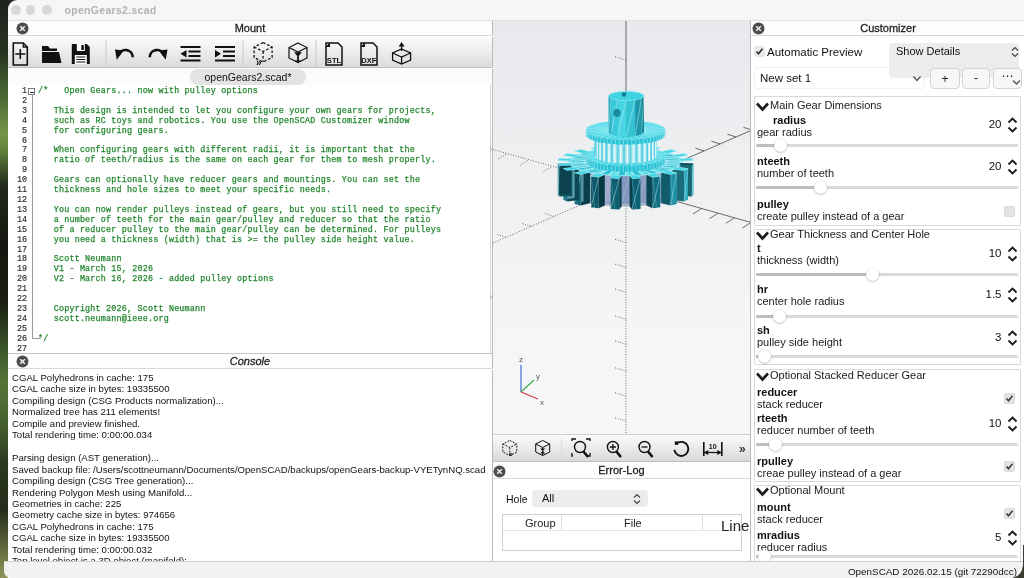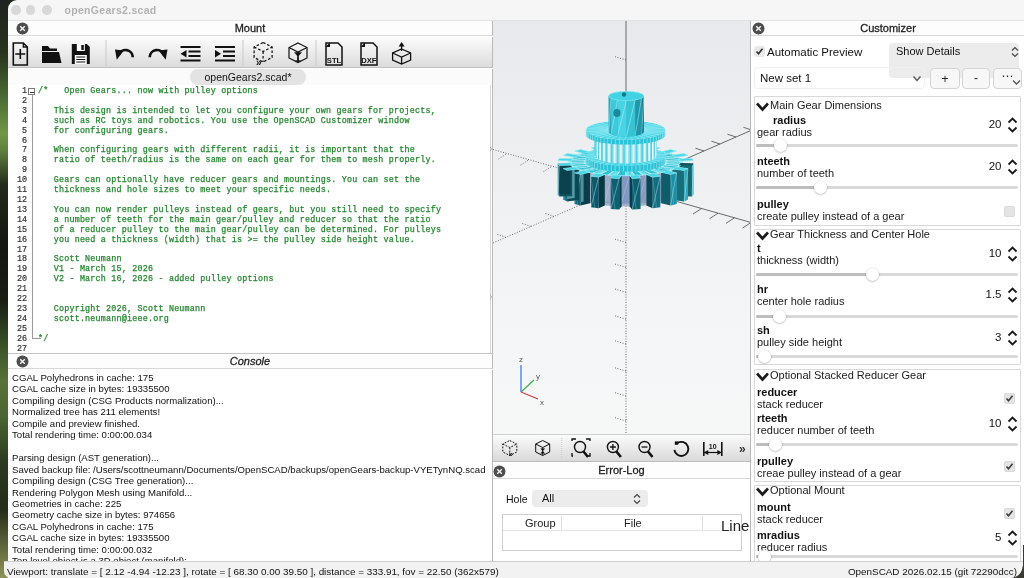--- a/index.html
+++ b/index.html
@@ -782,18 +782,17 @@
 <div class="abs" style="left:5px;top:534.0px;width:262px;height:3px;background:#d9d9d9;border-radius:2px"></div>
 <div class="abs" style="left:5px;top:534.0px;width:8px;height:3px;background:#bdbdbd;border-radius:2px"></div>
 <div class="abs" style="left:7px;top:529.0px;width:13px;height:13px;background:#fff;border-radius:50%;box-shadow:0 0.5px 2px rgba(0,0,0,0.35)"></div>
 </div>
 <svg class="abs" style="left:752.0px;top:22.0px" width="13" height="13">
 <circle cx="6.5" cy="6.5" r="6" fill="#4d4d4d"></circle>
 <path d="M4.2,4.2 L8.8,8.8 M8.8,4.2 L4.2,8.8" stroke="#f2f2f2" stroke-width="1.4"></path>
   </svg>
 
 <div class="abs" id="status">
-  <div class="abs" style="left:3px;top:4px">Viewport: translate = [ 2.12 -4.94 -12.23 ], rotate = [ 68.30 0.00 39.50 ], distance = 333.91, fov = 22.50 (362x579)</div>
   <div class="abs" style="right:7px;top:4px">OpenSCAD 2026.02.15 (git 72290dcc)</div>
 </div>
 <svg class="abs" style="left:1012px;top:566px" width="12" height="12">
     <path d="M10.8,0 L12,0 L12,12 L0,12 Q9.6,10.2 10.8,0 Z" fill="#3a3a33"></path>
   </svg>
 <div class="abs" style="left:1022.7px;top:545px;width:1.3px;height:25px;background:#3a3a33"></div>
 </body></html>

